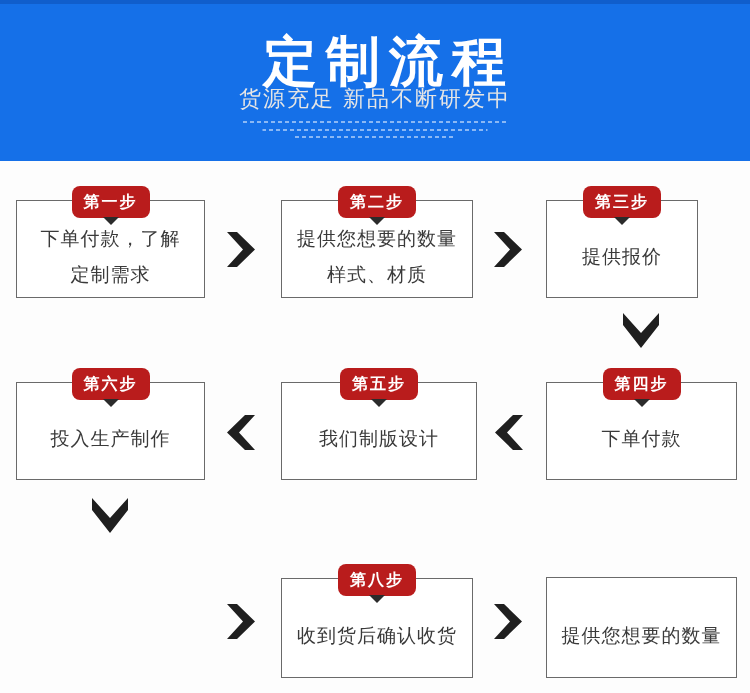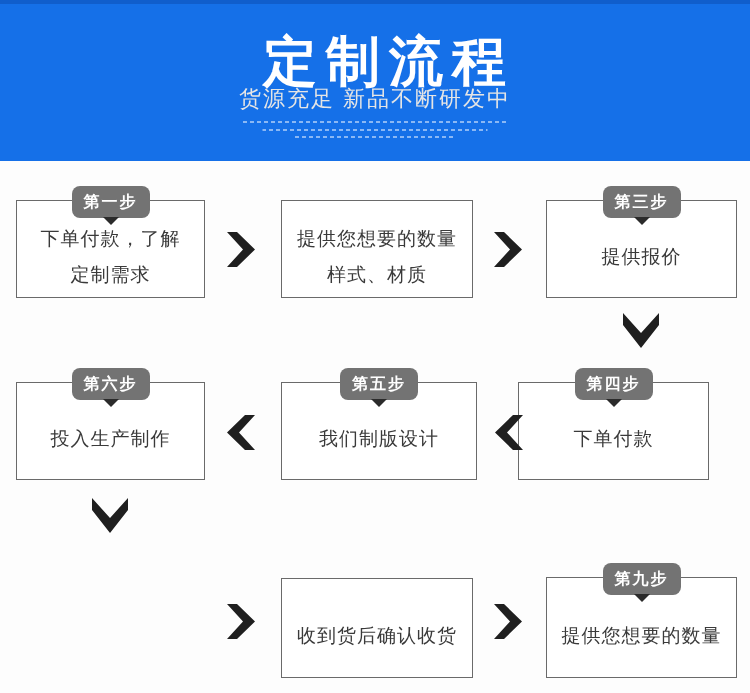--- a/index.html
+++ b/index.html
@@ -36,43 +36,43 @@
   .deco-2 { top:129px; width:225px; }
   .deco-3 { top:136px; width:160px; }
 
   
   .step {
     position:absolute; background:#ffffff; border:1px solid #6a6a6a;
     box-sizing:border-box;
   }
   .badge {
     position:absolute; left:50%; top:-15px; transform:translateX(-50%);
-    background:#737373; color:#ffffff; font-size:16px; font-weight:bold;
+    background:#b91c1c; color:#ffffff; font-size:16px; font-weight:bold;
     letter-spacing:2px; line-height:20px; padding:6px 12px;
     border-radius:8px; white-space:nowrap; z-index:2;
   }
   .badge::after {
     content:""; position:absolute; left:50%; bottom:-7px;
     transform:translateX(-50%); width:0; height:0;
     border-left:8px solid transparent; border-right:8px solid transparent;
     border-top:8px solid #2b2b2b;
   }
   .box-text {
     position:absolute; left:0; right:0; top:0; bottom:0;
     display:flex; align-items:center; justify-content:center;
     padding-top:16px; box-sizing:border-box;
     text-align:center; color:#3a3a3a; font-size:19px; line-height:36px;
     letter-spacing:1px; white-space:pre-line;
   }
 
   
   .pos-b1 { left:16px;  top:200px; width:189px; height:98px;  }
   .pos-b2 { left:281px; top:200px; width:192px; height:98px;  }
-  .pos-b3 { left:546px; top:200px; width:191px; height:98px;  }
-  .pos-b4 { left:518px; top:382px; width:191px; height:98px;  }
+  .pos-b3 { left:546px; top:200px; width:152px; height:98px;  }
+  .pos-b4 { left:546px; top:382px; width:191px; height:98px;  }
   .pos-b5 { left:281px; top:382px; width:196px; height:98px;  }
   .pos-b6 { left:16px;  top:382px; width:189px; height:98px;padding-left:8px;  }
   .pos-b7 { left:16px;  top:571px; width:189px; height:99px;  }
   .pos-b8 { left:281px; top:578px; width:192px; height:100px; }
   .pos-b9 { left:546px; top:577px; width:191px; height:101px; }
 
   
   .arrow { position:absolute; }
   .arrow svg { display:block; }
   .pos-r12 { left:227px; top:232px; }
@@ -97,20 +97,21 @@
     <div class="deco-line deco-3"></div>
   </div>
 
   <div class="step pos-b1">
     <div class="badge">第一步</div>
     <div class="box-text">下单付款，了解
 定制需求</div>
   </div>
 
   <div class="step pos-b2">
+    <div class="badge">第二步</div>
     <div class="box-text">提供您想要的数量
 样式、材质</div>
   </div>
 
   <div class="step pos-b3">
     <div class="badge">第三步</div>
     <div class="box-text">提供报价</div>
   </div>
 
   <div class="step pos-b4">
@@ -123,25 +124,25 @@
     <div class="box-text">我们制版设计</div>
   </div>
 
   <div class="step pos-b6">
     <div class="badge">第六步</div>
     <div class="box-text">投入生产制作</div>
   </div>
 
 
   <div class="step pos-b8">
+    <div class="badge">第八步</div>
     <div class="box-text">收到货后确认收货</div>
   </div>
 
   <div class="step pos-b9">
-    <div class="badge">第九步</div>
     <div class="box-text">提供您想要的数量</div>
   </div>
 
   <div class="arrow pos-r12">
     <svg width="28" height="35" viewBox="0 0 28 35">
         <polygon fill="#1f1f1f" points="0,0 10,0 28,17.5 10,35 0,35 16,17.5"></polygon>
       </svg>
   </div>
   <div class="arrow pos-r23">
     <svg width="28" height="35" viewBox="0 0 28 35">

